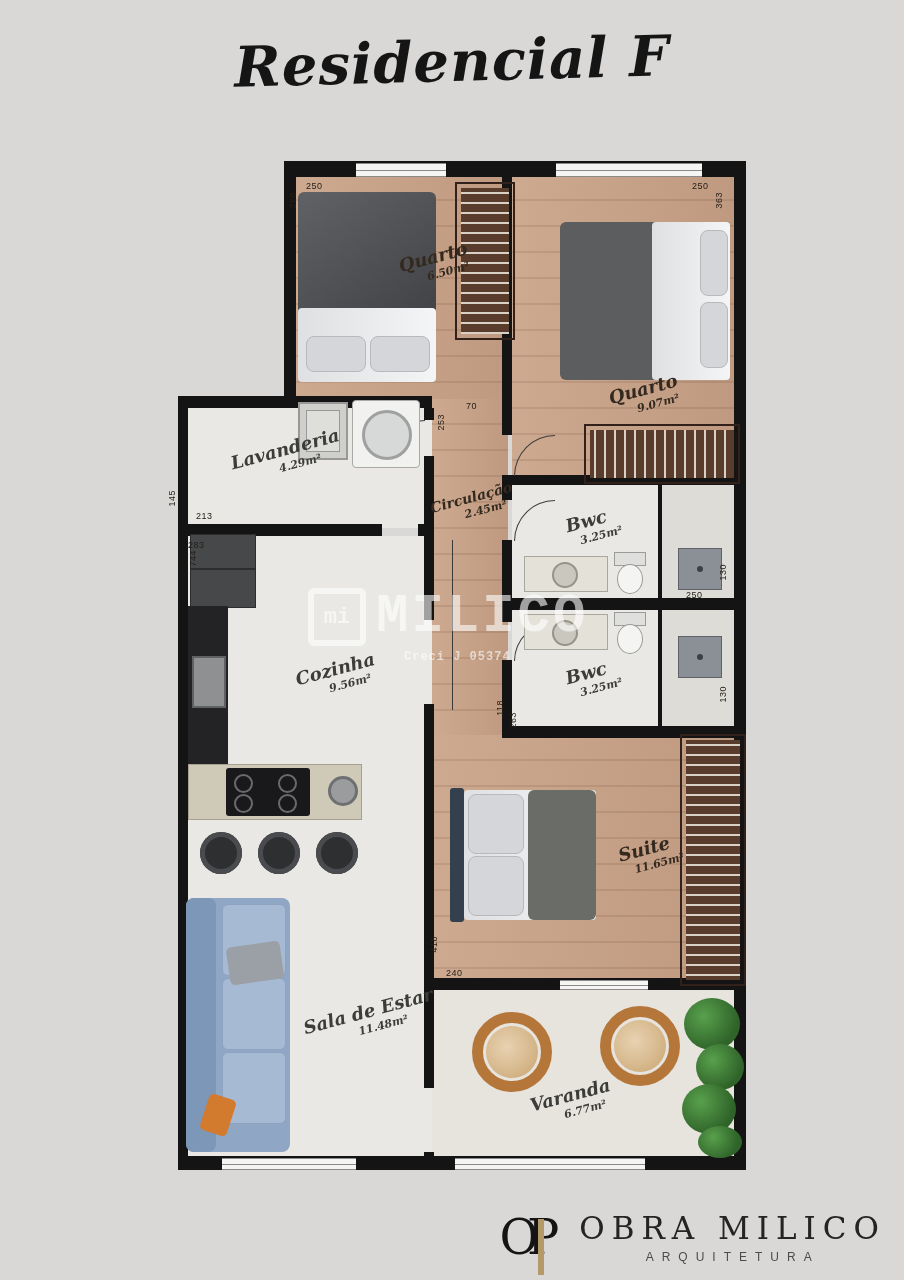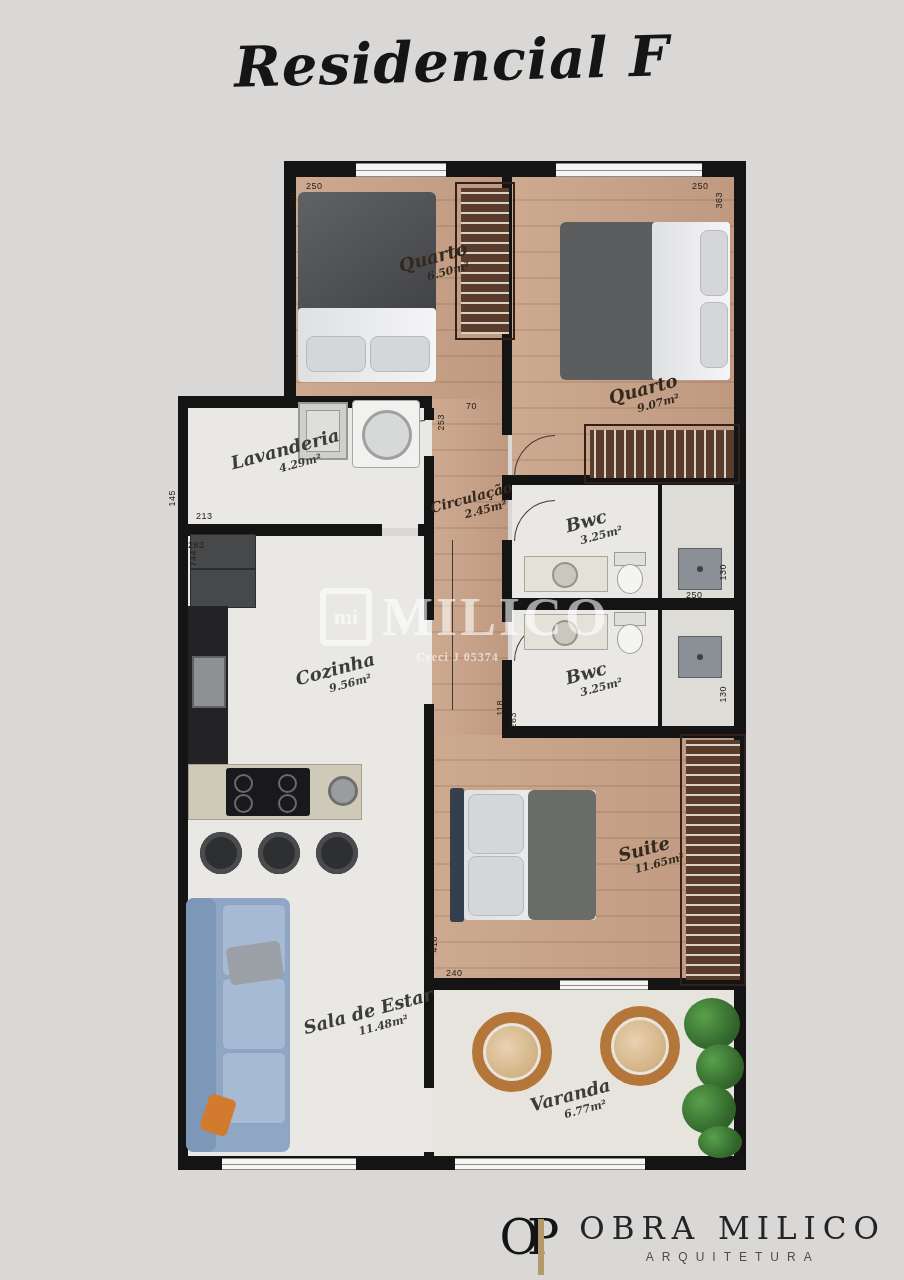--- a/index.html
+++ b/index.html
@@ -70,22 +70,22 @@
   .sofa{position:absolute;background:#8fa7c5;border-radius:8px;}
   .sofa-back{position:absolute;background:#7d97b8;border-radius:8px;}
   .cushion{position:absolute;background:#a7bad4;border-radius:6px;border:1px solid #8da3c0;}
   .throw{position:absolute;border-radius:5px;}
   .chair-ring{position:absolute;border-radius:50%;border:11px solid #b5763a;background:transparent;}
   .chair-cushion{position:absolute;border-radius:50%;background:#dcc09a;
                  background-image:radial-gradient(circle at 40% 40%,#e8d2b2,#c9a571);}
   .plant{position:absolute;border-radius:50%;background:radial-gradient(circle at 35% 35%,#58a04c,#2f6329 70%);}
 
   
-  .watermark{position:absolute;left:320px;top:588px;width:290px;color:rgba(255,255,255,.6);
-             font-family:Liberation Serif, serif;}
+  .watermark{position:absolute;left:308px;top:588px;width:290px;color:rgba(255,255,255,.6);
+             font-family:Liberation Mono, monospace;}
   .wm-row{display:flex;align-items:center;gap:10px;}
   .wm-mark{width:46px;height:46px;border:6px solid rgba(255,255,255,.6);border-radius:6px;
            display:flex;align-items:center;justify-content:center;font-weight:bold;font-size:22px;}
   .wm-brand{font-size:54px;font-weight:bold;letter-spacing:3px;line-height:1;}
   .wm-sub{margin-top:6px;margin-left:62px;font-size:19px;letter-spacing:10px;font-weight:bold;}
   .wm-creci{margin-top:4px;margin-left:96px;font-size:12px;font-weight:bold;letter-spacing:1px;}
 
   
   .footer{position:absolute;right:18px;bottom:16px;display:flex;align-items:center;gap:18px;}
   .monogram{font-family:"DejaVu Serif",serif;font-size:48px;color:#141414;letter-spacing:-12px;

